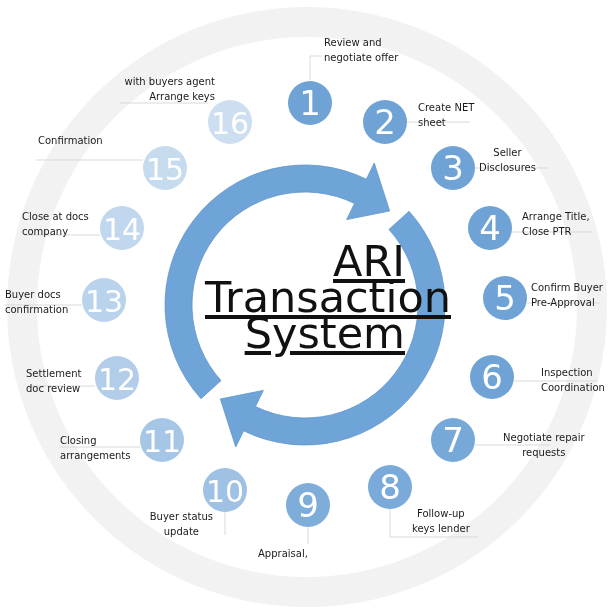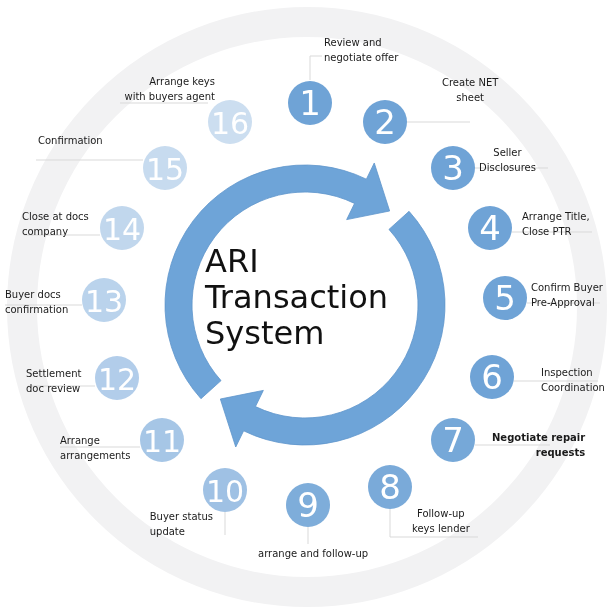--- a/index.html
+++ b/index.html
@@ -1,22 +1,22 @@
 <!DOCTYPE html>
 <html><head>
 <meta charset="utf-8">
 <style>
   html, body { margin: 0; padding: 0; background: #ffffff; }
   body { width: 615px; height: 615px; position: relative; overflow: hidden;
          font-family: "DejaVu Sans", sans-serif; }
   #diagram { position: absolute; left: 0; top: 0; width: 615px; height: 615px; }
   .label { position: absolute; font-size: 10px; line-height: 15px; color: #1a1a1a; white-space: nowrap; }
   .label span { display: block; }
-  .center-title { position: absolute; left: 205px; top: 243px; width: 200px; text-align: left;
-                  font-size: 32px; line-height: 36px; color: #111; }
+  .center-title { position: absolute; left: 205px; top: 243px; width: 200px; text-align: right;
+                  font-size: 43px; line-height: 36px; color: #111; text-decoration: underline; }
   .center-title span { display: block; }
 </style>
 </head>
 <body>
 
 <svg id="diagram" width="615" height="615" viewBox="0 0 615 615" xmlns="http://www.w3.org/2000/svg">
 
   <circle cx="307" cy="307" r="285" fill="none" stroke="#f2f2f3" stroke-width="30"></circle>
 
   <g id="connectors" stroke="#d9d9d9" stroke-width="1" fill="none">
@@ -115,71 +115,71 @@
   <span>ARI</span>
   <span>Transaction</span>
   <span>System</span>
 </div>
 
 <div id="labels">
     <div class="label" style="top: 35px; left: 324px; text-align: left;">
       <span>Review and</span>
       <span>negotiate offer</span>
     </div>
-    <div class="label" style="top: 75px; left: 418px; text-align: center; margin-left: 24px;">
+    <div class="label" style="top: 100px; left: 418px; text-align: left;">
       <span>Create NET</span>
       <span>sheet</span>
     </div>
     <div class="label" style="top: 145px; left: 479px; text-align: center;">
       <span>Seller</span>
       <span>Disclosures</span>
     </div>
     <div class="label" style="top: 209px; left: 522px; text-align: left;">
       <span>Arrange Title,</span>
       <span>Close PTR</span>
     </div>
     <div class="label" style="top: 280px; left: 531px; text-align: left;">
       <span>Confirm Buyer</span>
       <span>Pre-Approval</span>
     </div>
     <div class="label" style="top: 365px; left: 528px;  margin-left: 13px;">
       <span>Inspection</span>
       <span>Coordination</span>
     </div>
-    <div class="label" style="top: 430px; left: 492px; text-align: right; font-weight: bold;">
+    <div class="label" style="top: 430px; left: 503px; text-align: center;">
       <span>Negotiate repair</span>
       <span>requests</span>
     </div>
     <div class="label" style="top: 506px; left: 412px; text-align: center;">
       <span>Follow-up</span>
       <span>keys lender</span>
     </div>
     <div class="label" style="top: 546px; left: 258px; text-align: center;">
-      <span>arrange and follow-up</span>
+      <span>Appraisal,</span>
     </div>
-    <div class="label" style="top: 509px; right: 402px; text-align: left;">
+    <div class="label" style="top: 509px; right: 402px; text-align: center;">
       <span>Buyer status</span>
       <span>update</span>
     </div>
     <div class="label" style="top: 433px; left: 60px; text-align: left;">
-      <span>Arrange</span>
+      <span>Closing</span>
       <span>arrangements</span>
     </div>
     <div class="label" style="top: 366px; left: 26px; text-align: left;">
       <span>Settlement</span>
       <span>doc review</span>
     </div>
     <div class="label" style="top: 287px; left: 5px; text-align: left;">
       <span>Buyer docs</span>
       <span>confirmation</span>
     </div>
     <div class="label" style="top: 209px; left: 22px; text-align: left;">
       <span>Close at docs</span>
       <span>company</span>
     </div>
     <div class="label" style="top: 133px; left: 38px; text-align: left;">
       <span>Confirmation</span>
     </div>
     <div class="label" style="top: 74px; right: 400px; text-align: right;">
+      <span>with buyers agent</span>
       <span>Arrange keys</span>
-      <span>with buyers agent</span>
     </div>
   </div>
 
 </body></html>

